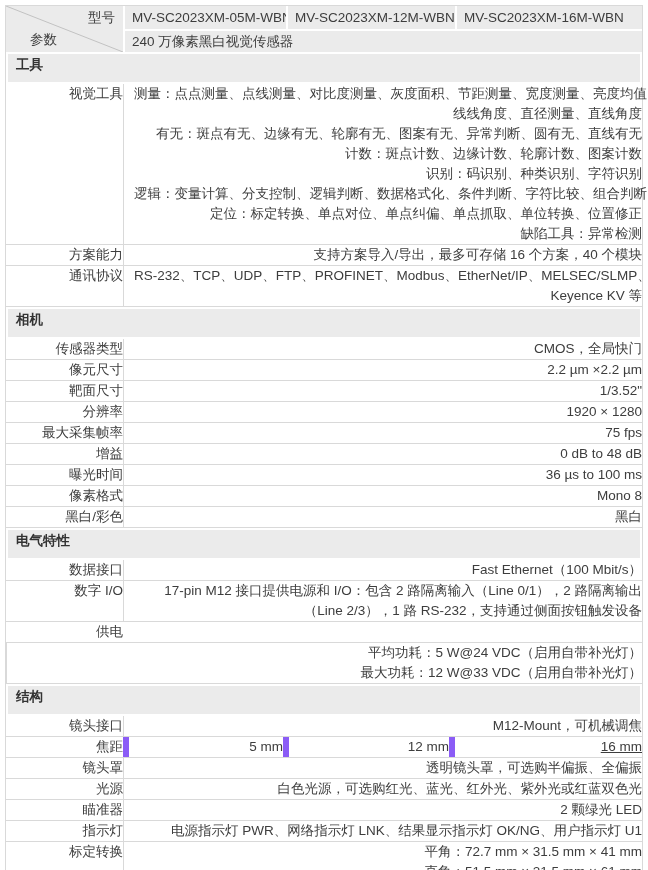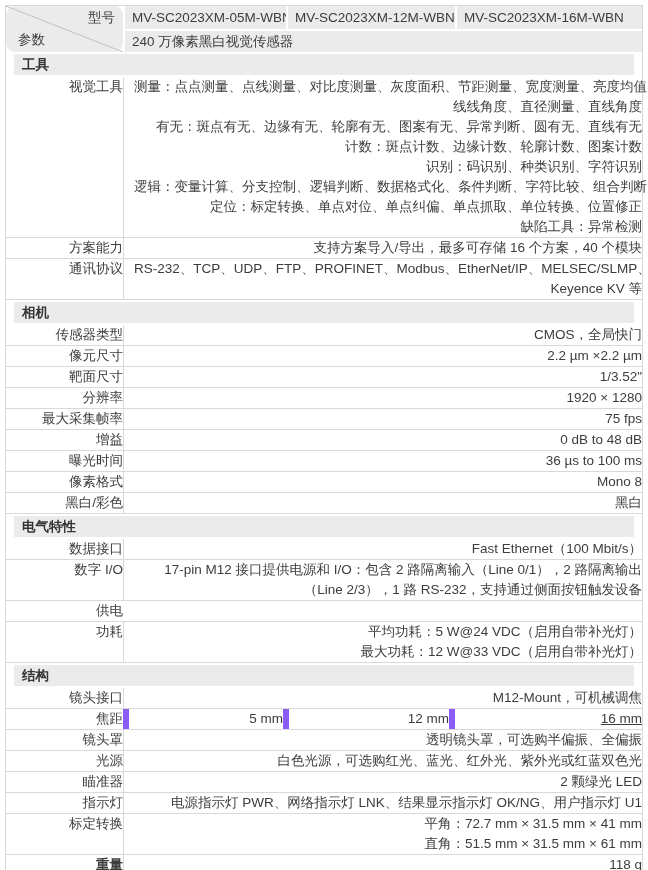--- a/index.html
+++ b/index.html
@@ -27,30 +27,29 @@
     line-height:23px;
     padding-left:7px;
     white-space:nowrap;
     overflow:hidden;
   }
   .hcell.pv{grid-row:2;grid-column:2/5;line-height:21px;}
   .corner{
     grid-row:1/3;grid-column:1;
     position:relative;
     background:#ebebeb;
-    border-radius:9px;
   }
   .corner svg{position:absolute;left:0;top:0;}
   .corner .c-top{position:absolute;top:1px;right:8px;line-height:22px;}
-  .corner .c-bot{position:absolute;bottom:1px;left:12px;line-height:22px;}
+  .corner .c-bot{position:absolute;bottom:1px;left:24px;line-height:22px;}
   
   .sec-row{
-    margin:2px 8px;
+    margin:2px 2px;
     background:#ebebeb;
-    height:21px;line-height:21px;
+    height:28px;line-height:21px;
     font-weight:bold;color:#333333;
     padding-left:8px;
     white-space:nowrap;
   }
   
   .data-row{display:flex;border-bottom:1px solid #d9d9d9;background:#ffffff;text-align:right;}
   .data-row:last-child{border-bottom:none;}
   .cell{line-height:20px;}
   .cell.label{
     flex:0 0 117px;width:117px;
@@ -185,21 +184,20 @@
         <div class="cell label">数字 I/O</div>
         <div class="cell value">
           <div class="line">17-pin M12 接口提供电源和 I/O：包含 2 路隔离输入（Line 0/1），2 路隔离输出</div>
           <div class="line">（Line 2/3），1 路 RS-232，支持通过侧面按钮触发设备</div>
         </div>
       </div>
       <div class="data-row">
         <div class="cell label">供电</div>
       </div>
       <div class="data-row">
-        <div class="cell label">功耗</div>
         <div class="cell value">
           <div class="line">平均功耗：5 W@24 VDC（启用自带补光灯）</div>
           <div class="line">最大功耗：12 W@33 VDC（启用自带补光灯）</div>
         </div>
       </div>
       <div class="sec-row">结构</div>
       <div class="data-row">
         <div class="cell label">镜头接口</div>
         <div class="cell value">
           <div class="line">M12-Mount，可机械调焦</div>

